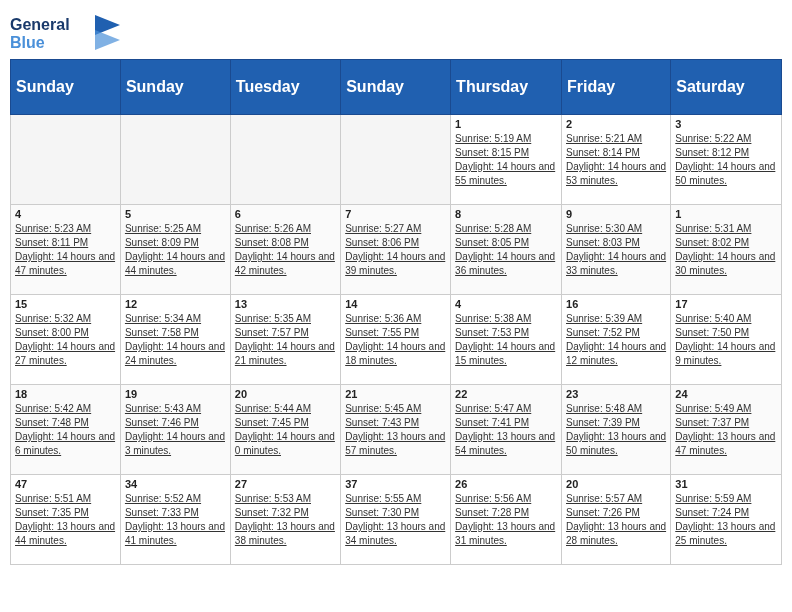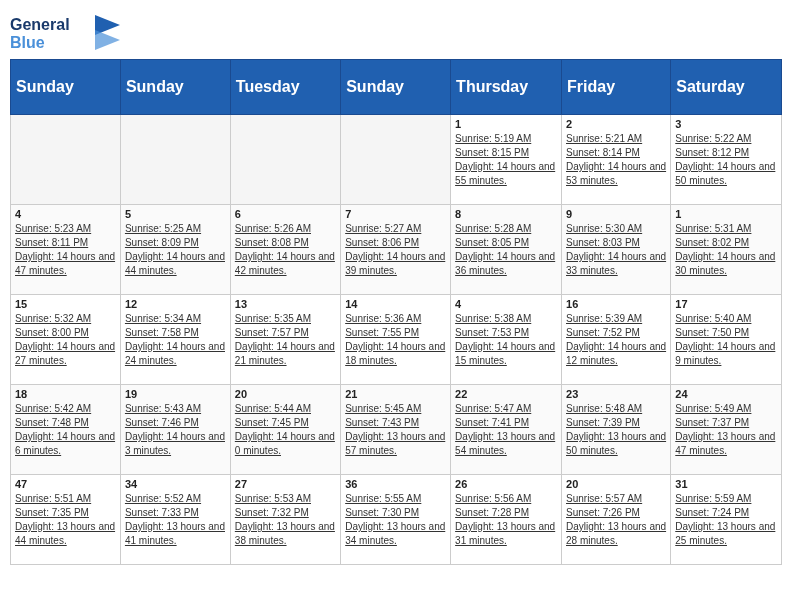--- a/index.html
+++ b/index.html
@@ -228,21 +228,21 @@
           </td>
           <td>
             <span class="day-number">34</span>
             <div class="day-info">Sunrise: 5:52 AM<br>Sunset: 7:33 PM<br>Daylight: 13 hours and 41 minutes.</div>
           </td>
           <td>
             <span class="day-number">27</span>
             <div class="day-info">Sunrise: 5:53 AM<br>Sunset: 7:32 PM<br>Daylight: 13 hours and 38 minutes.</div>
           </td>
           <td>
-            <span class="day-number">36</span>
+            <span class="day-number">37</span>
             <div class="day-info">Sunrise: 5:55 AM<br>Sunset: 7:30 PM<br>Daylight: 13 hours and 34 minutes.</div>
           </td>
           <td>
             <span class="day-number">26</span>
             <div class="day-info">Sunrise: 5:56 AM<br>Sunset: 7:28 PM<br>Daylight: 13 hours and 31 minutes.</div>
           </td>
           <td>
             <span class="day-number">20</span>
             <div class="day-info">Sunrise: 5:57 AM<br>Sunset: 7:26 PM<br>Daylight: 13 hours and 28 minutes.</div>
           </td>

